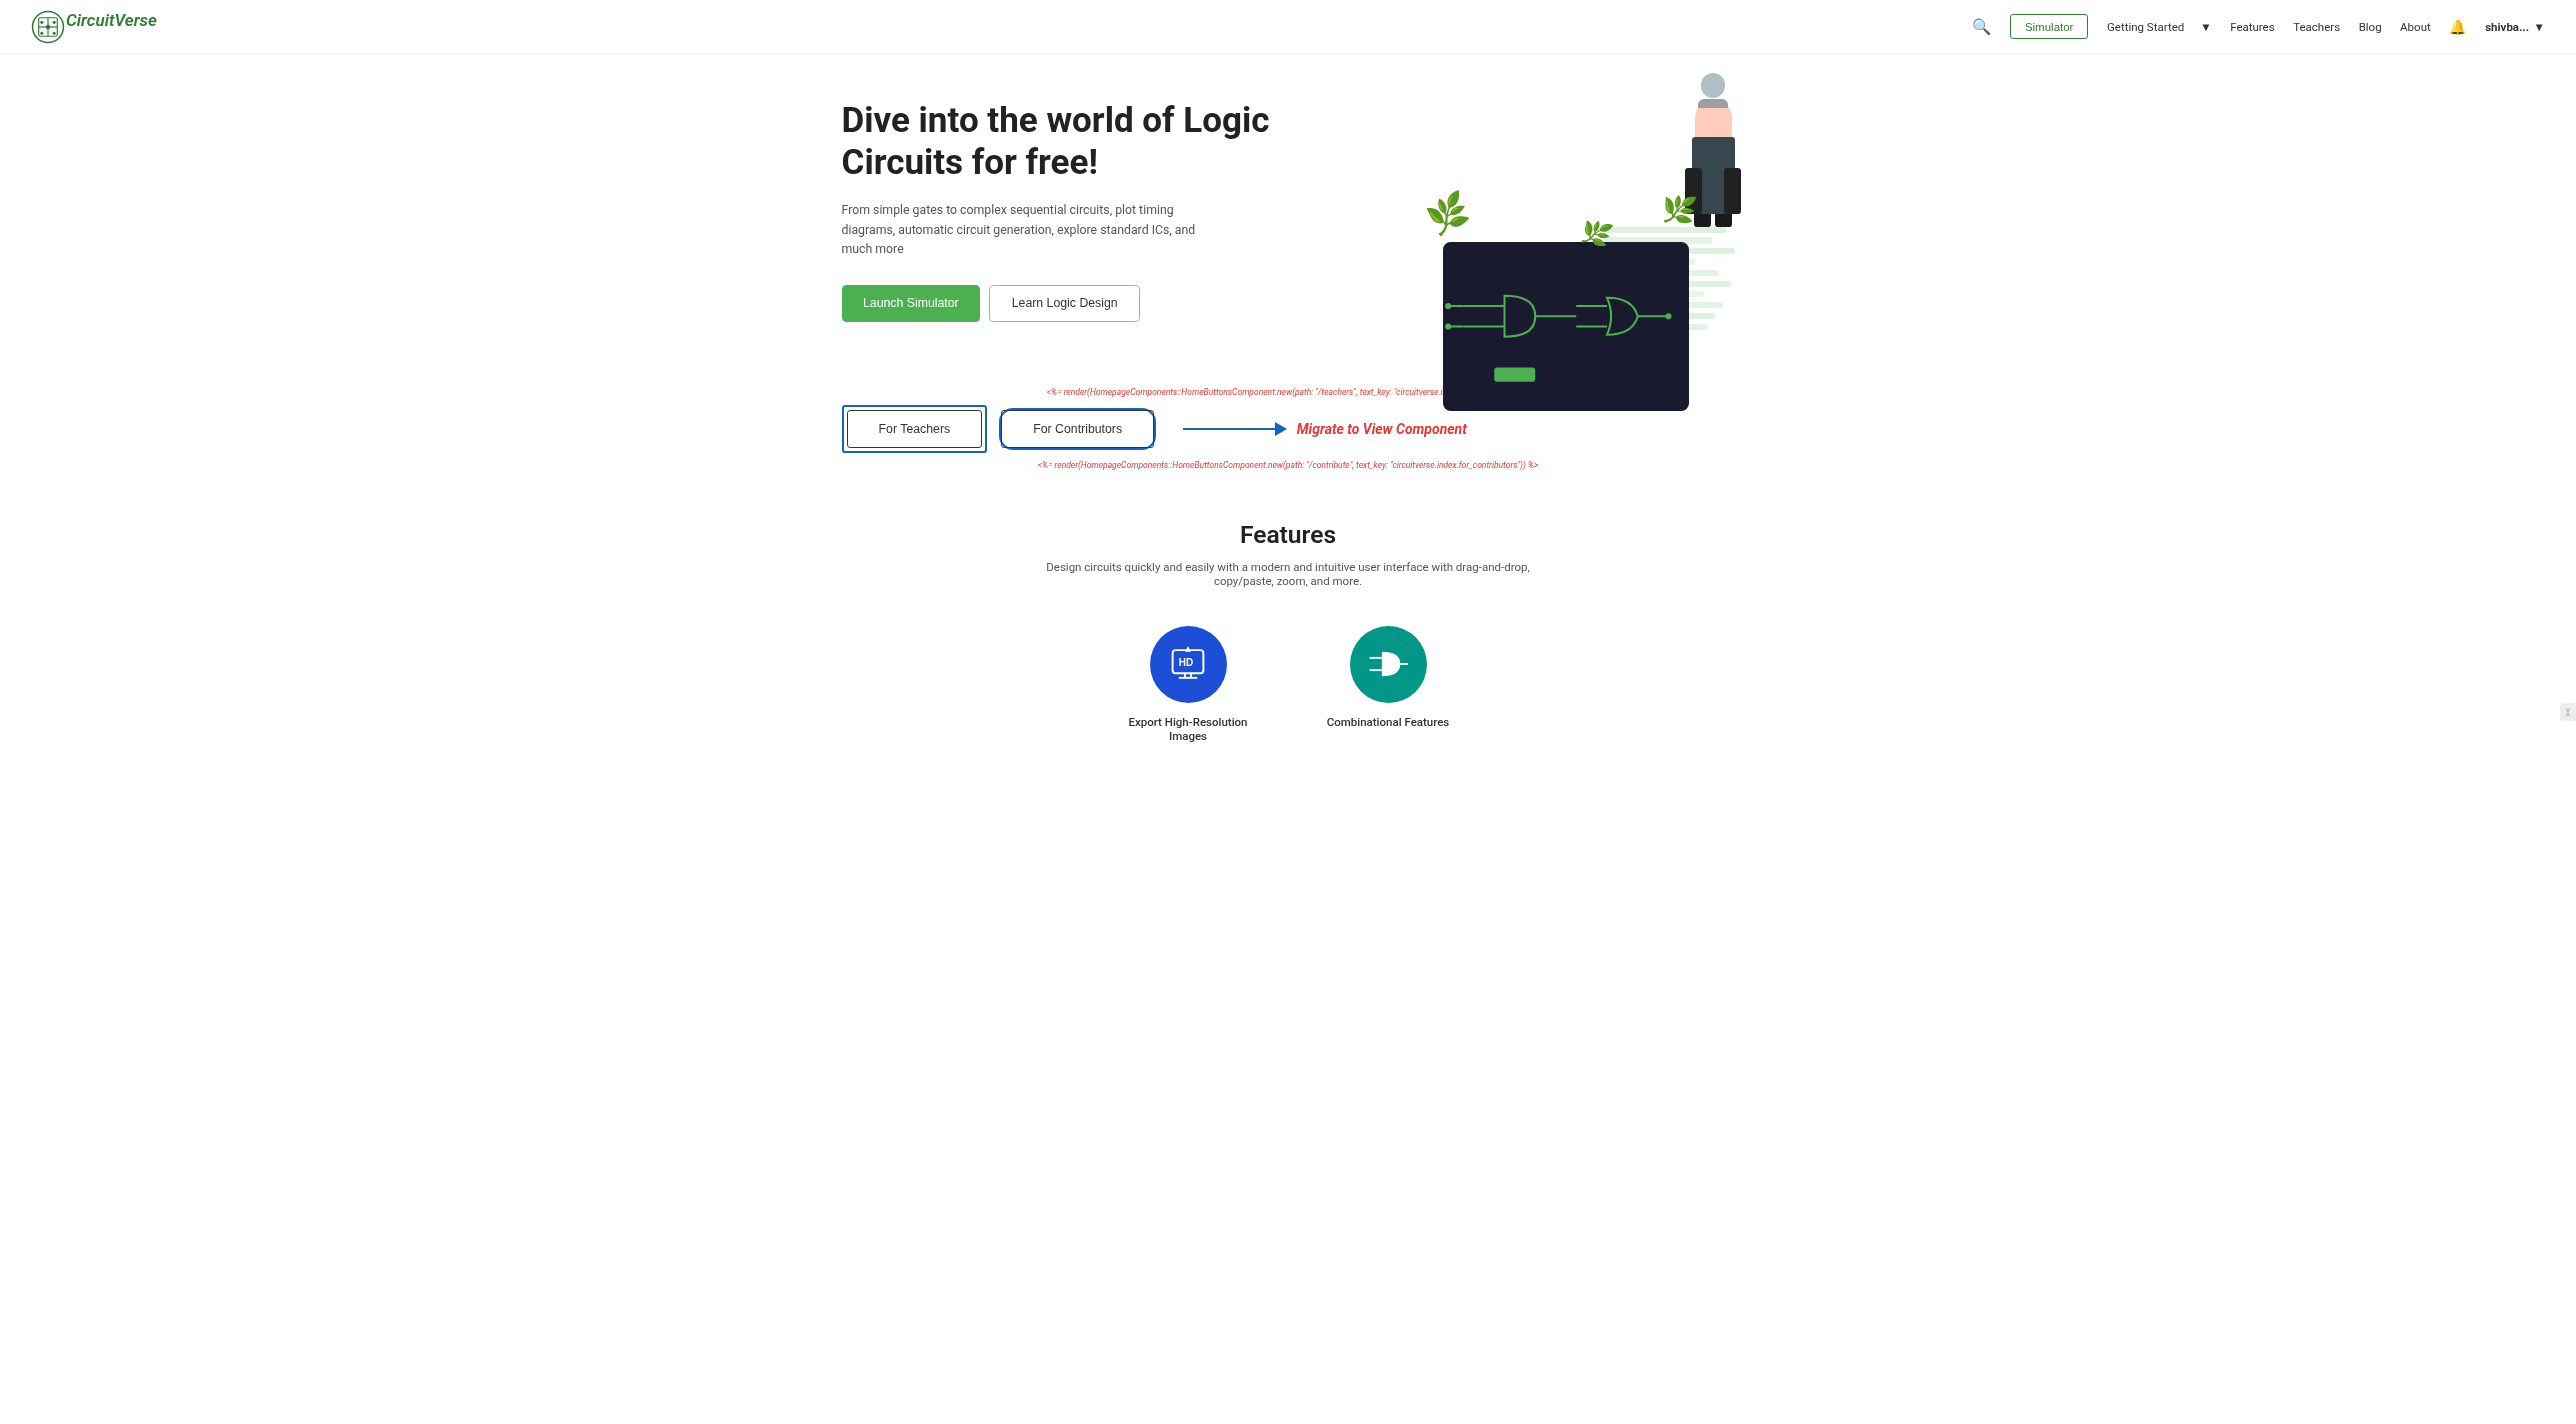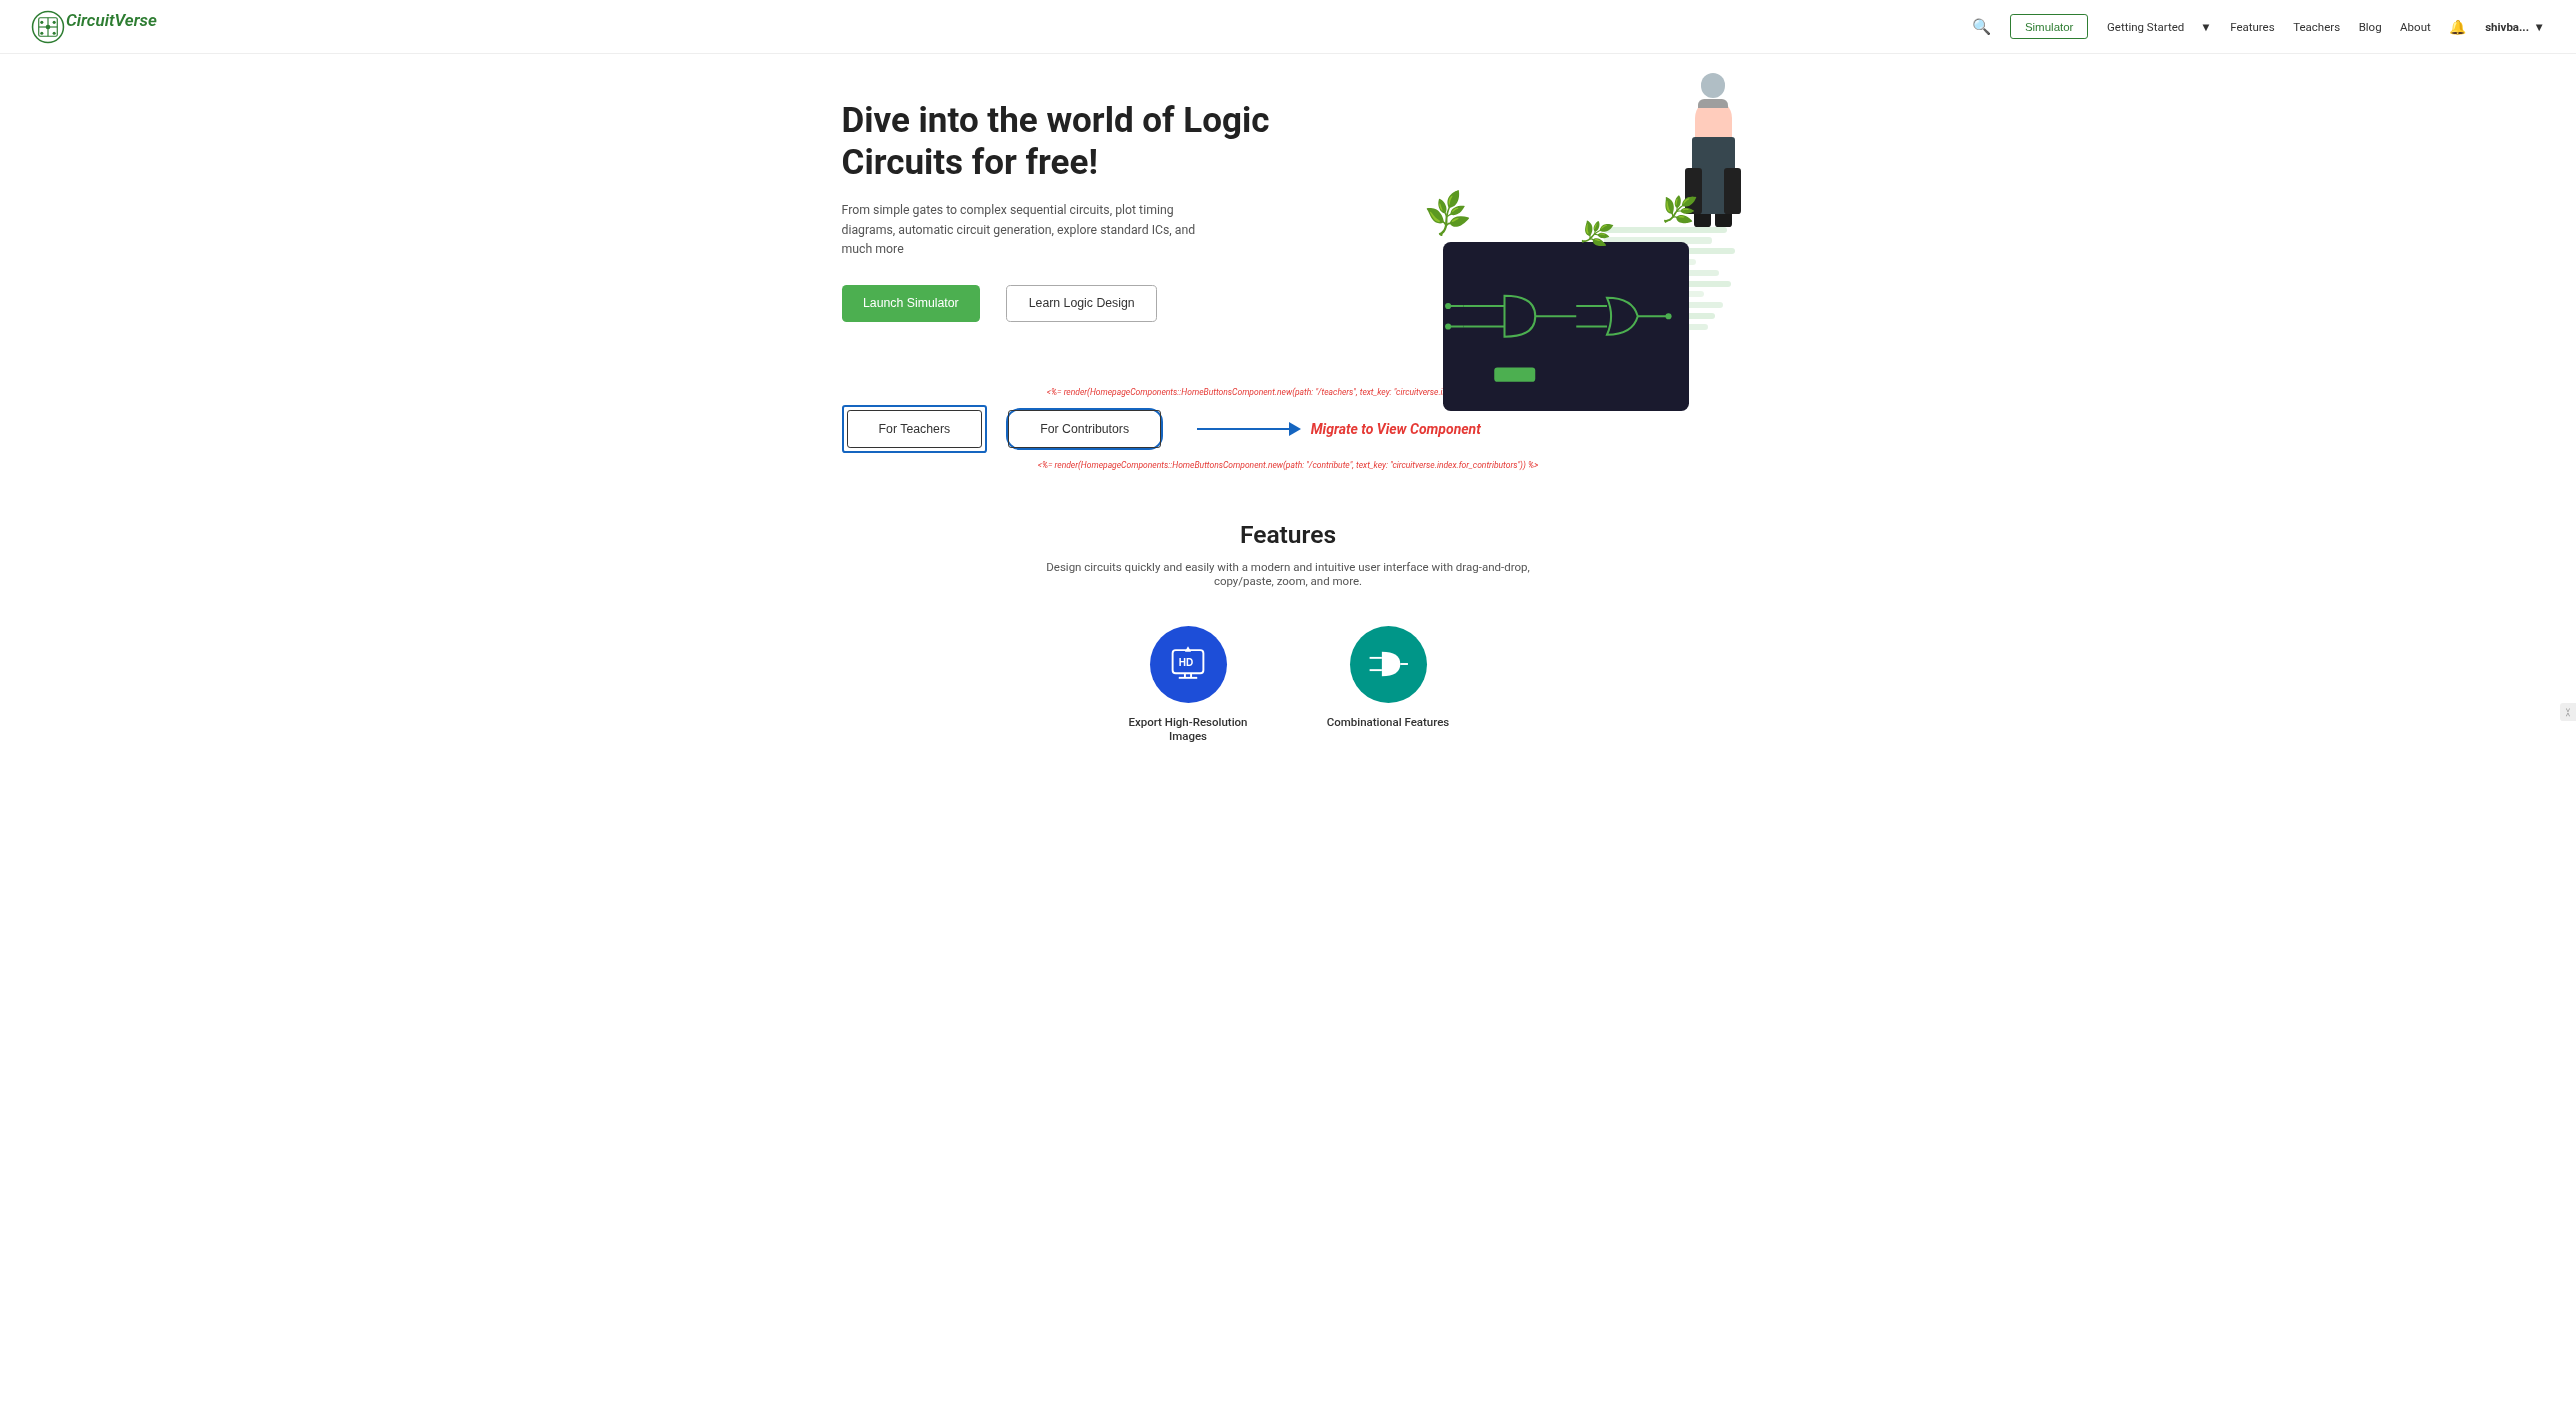--- a/index.html
+++ b/index.html
@@ -26,21 +26,21 @@
     .nav-user { display: flex; align-items: center; gap: 4.6px; cursor: pointer; font-size: 11.5px; color: #333; font-weight: bold; }
 
     
     .hero {
       display: flex; align-items: center; justify-content: space-between;
       padding: 46px 92px 31px 92px; max-width: 1077px; margin: 0 auto;
     }
     .hero-left { max-width: 431px; }
     .hero-title { font-size: 35px; font-weight: 700; color: #222; line-height: 1.2; margin-bottom: 17px; }
     .hero-subtitle { font-size: 12.3px; color: #555; line-height: 1.6; margin-bottom: 24.6px; max-width: 369px; }
-    .hero-buttons { display: flex; gap: 26px; margin-bottom: 31px; }
+    .hero-buttons { display: flex; gap: 9px; margin-bottom: 31px; }
     .btn-launch {
       background: #4caf50; color: #fff; border: none; padding: 10.8px 21.5px;
       border-radius: 4.6px; font-size: 12.3px; font-weight: 500; cursor: pointer;
     }
     .btn-learn {
       background: transparent; color: #333; border: 1.5px solid #aaa; padding: 10.8px 21.5px;
       border-radius: 4.6px; font-size: 12.3px; font-weight: 500; cursor: pointer;
     }
     .hero-right {
       width: 292px; flex-shrink: 0; position: relative;
@@ -50,21 +50,21 @@
       position: absolute; left: 0; top: 15.4px; width: 246px; height: 169px;
       background: #1a1a2e; border-radius: 7.7px; display: flex; align-items: center; justify-content: center;
     }
     .circuit-svg { width: 100%; height: 100%; }
 
     
     .code-comment { font-size: 8.5px; color: #e53935; font-style: italic; text-align: center; margin: 3.1px 0; }
 
     
     .home-buttons-section { padding: 0 92px 15.4px; max-width: 1077px; margin: 0 auto; }
-    .home-buttons-row { display: flex; align-items: center; gap: 19px; margin: 7.7px 0; }
+    .home-buttons-row { display: flex; align-items: center; gap: 12px; margin: 7.7px 0; }
     .btn-outlined-blue {
       border: 2.3px solid #1565c0; color: #333; background: transparent; padding: 12.3px 31px;
       border-radius: 4.6px; font-size: 12.3px; cursor: pointer; font-weight: 500;
     }
     .migrate-arrow { display: flex; align-items: center; gap: 9.2px; margin-left: 15.4px; }
     .migrate-text { color: #e53935; font-weight: 700; font-style: italic; font-size: 14px; line-height: 1.3; }
 
     
     .features-section { padding: 31px 62px; max-width: 1077px; margin: 0 auto; text-align: center; }
     .features-title { font-size: 24.6px; font-weight: 600; color: #222; margin-bottom: 10.8px; }

